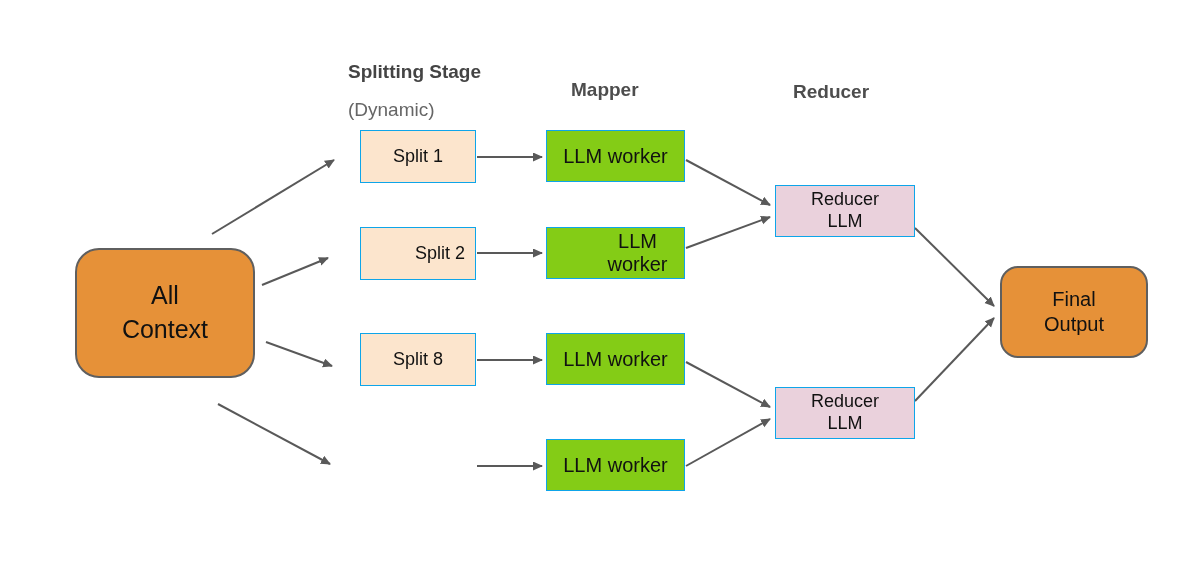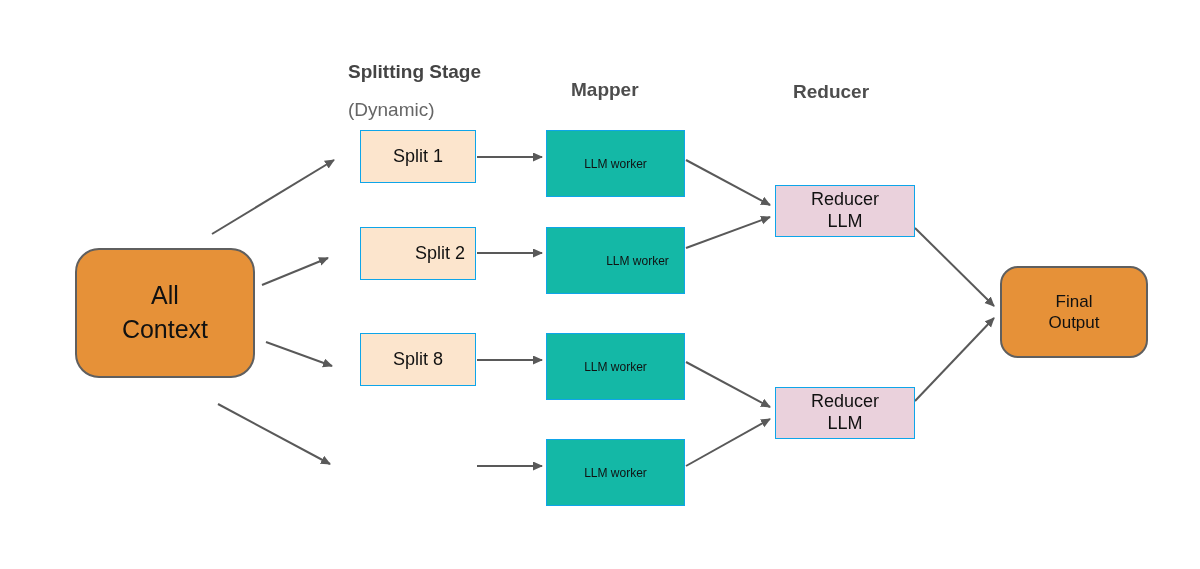--- a/index.html
+++ b/index.html
@@ -37,36 +37,36 @@
     border-radius: 24px;
     font-size: 25px;
     line-height: 1.35;
   }
   .final {
     left: 1000px; top: 266px;
     width: 148px; height: 92px;
     background: #E69138;
     border-color: #5f5f5f;
     border-radius: 18px;
-    font-size: 17px;
+    font-size: 20px;
     line-height: 1.25;
   }
   .split {
     left: 360px;
     width: 116px; height: 53px;
     background: #FCE5CD;
     border-width: 1.5px;
     font-size: 18px;
   }
   .worker {
     left: 546px;
-    width: 139px; height: 67px;
-    background: #14b8a6;
+    width: 139px; height: 52px;
+    background: #84cc16;
     border-width: 1.5px;
-    font-size: 12px;
+    font-size: 20px;
   }
   .reducer {
     left: 775px;
     width: 140px; height: 52px;
     background: #EAD1DC;
     border-width: 1.5px;
     font-size: 18px;
     line-height: 1.2;
   }
   .row1 { top: 130px; }

